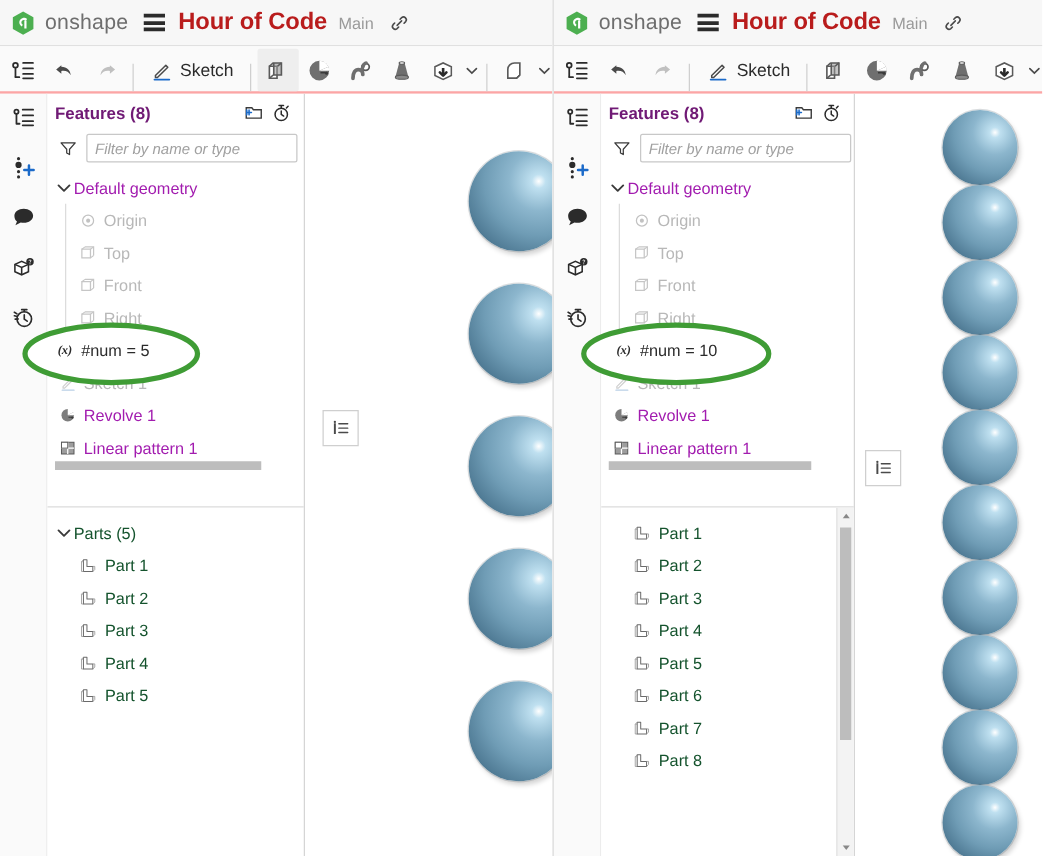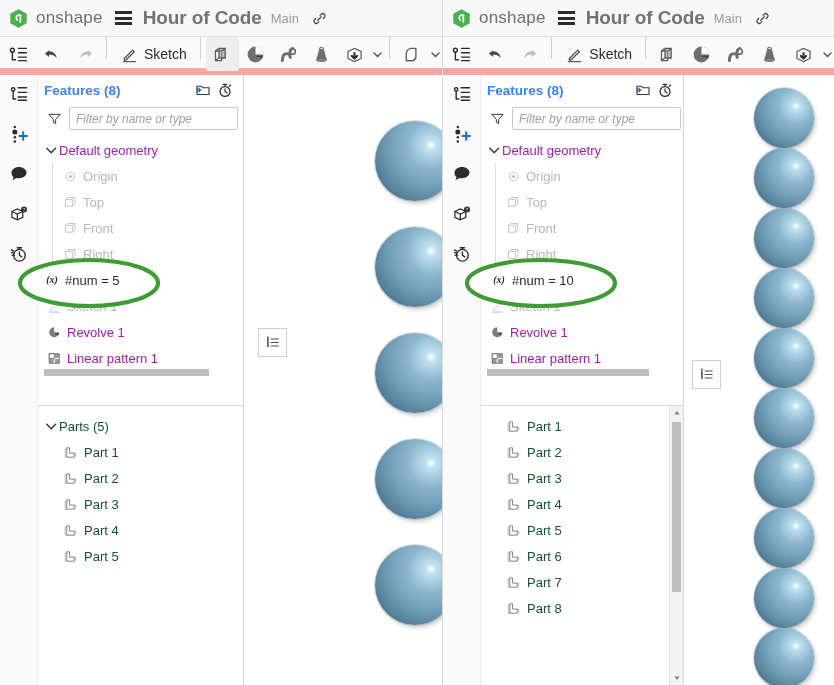--- a/index.html
+++ b/index.html
@@ -21,50 +21,50 @@
   
   .header {
     position: relative; height: 37px; width: 100%;
     background: #f7f7f7; border-bottom: 1px solid #e0e0e0;
     display: flex; align-items: center; padding-left: 8px;
   }
   .logo-mark { width: 21px; height: 21px; flex: 0 0 21px; margin-right: 7px; }
   .logo-text { font-size: 17px; color: #6e6e6e; letter-spacing: .2px; margin-right: 12px; }
   .hamburger { width: 17px; height: 14px; flex:0 0 17px; margin-right: 11px; display:flex; flex-direction:column; justify-content:space-between; cursor:pointer; }
   .hamburger i { display:block; height: 3px; background:#2b2b2b; border-radius:0; }
-  .doc-title { font-size: 19px; font-weight: bold; color: #737373; letter-spacing: -0.1px; }
+  .doc-title { font-size: 19px; font-weight: bold; color: #b91c1c; letter-spacing: -0.1px; }
   .branch { font-size: 13px; color: #9a9a9a; margin-left: 9px; }
   .link-icon { margin-left: 12px; width: 17px; height: 17px; flex:0 0 17px; cursor:pointer; }
 
   
   .toolbar {
     position: relative; height: 38px; width: 100%;
-    background: #fafafa; border-bottom: 7px solid #fca5a5;
-    display: flex; align-items: flex-start; padding-left: 2px;
+    background: #fafafa; border-bottom: 2px solid #fca5a5;
+    display: flex; align-items: flex-end; padding-left: 2px;
   }
   .tb-btn { width: 34px; height: 34px; display:flex; align-items:center; justify-content:center; cursor:pointer; border-radius:2px; }
   .tb-btn.active { background:#eeeeee; }
   .tb-sep { width: 1px; height: 22px; background:#cfcfcf; margin: 0 5px; flex:0 0 1px; }
   .tb-sketch { display:flex; align-items:center; gap:5px; padding: 0 8px; height:34px; cursor:pointer; }
   .tb-sketch span { font-size: 14px; color:#2b2b2b; }
   .caret { width: 14px; height: 34px; display:flex; align-items:center; justify-content:center; cursor:pointer; }
 
   
   .body { position: relative; display:flex; height: calc(685px - 37px - 38px); }
   .railbar { width: 38px; flex: 0 0 38px; background:#fafafa; border-right:1px solid #ececec;
              display:flex; flex-direction:column; align-items:center; padding-top: 6px; gap: 14px; }
   .rail-btn { width: 28px; height: 26px; display:flex; align-items:center; justify-content:center; cursor:pointer; }
 
   
   .featpanel { width: 206px; flex: 0 0 206px; background:#fff; border-right:1px solid #d5d5d5;
                display:flex; flex-direction:column; position:relative; }
   .pane-right .featpanel { width: 203px; flex: 0 0 203px; }
 
   .feat-head { height: 30px; display:flex; align-items:center; padding: 0 7px 0 6px; }
-  .feat-title { font-size: 13.5px; font-weight: bold; color:#3b82f6; flex:1; }
+  .feat-title { font-size: 13.5px; font-weight: bold; color:#701a75; flex:1; }
   .feat-head-icon { width: 22px; height:22px; display:flex; align-items:center; justify-content:center; cursor:pointer; }
 
   .filter-row { display:flex; align-items:center; gap:6px; padding: 2px 8px 7px 8px; justify-content: space-between; }
   .funnel { width:17px; height:16px; flex:0 0 17px; cursor:pointer; }
   .filter-input {
     flex:1; height: 23px; border: 1px solid #c8c8c8; background:#fff; border-radius:2px;
     font-family:"Liberation Sans", sans-serif; font-size: 12px; color:#333; padding: 0 6px;
   }
   .filter-input::placeholder { color:#a0a0a0; font-style: italic; }
 

